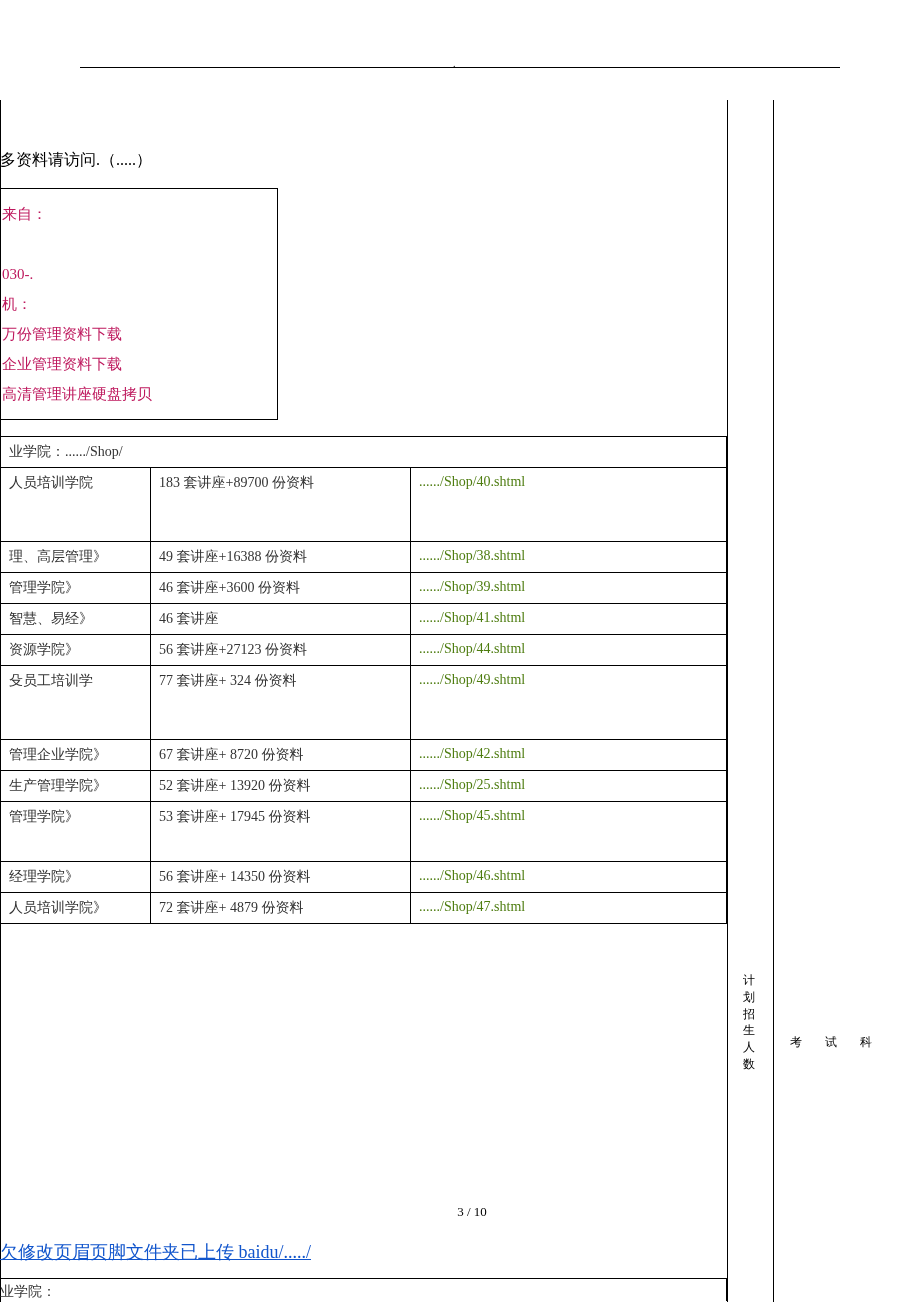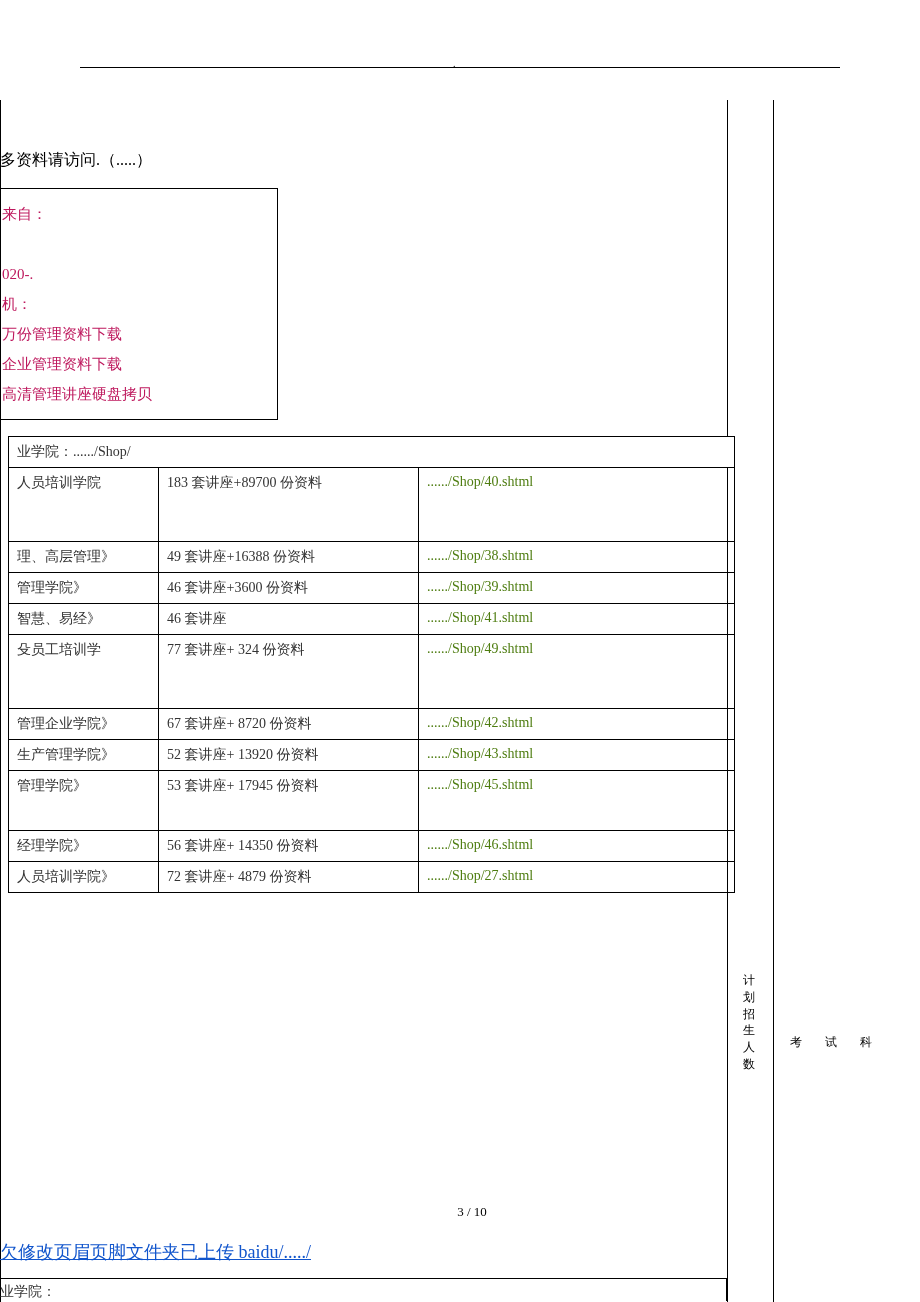--- a/index.html
+++ b/index.html
@@ -59,21 +59,21 @@
     border: 1px solid #000;
     border-left: none;
     padding: 10px 8px 10px 2px;
     color: #be185d;
     font-size: 15px;
     line-height: 2;
   }
 
   .table {
     position: absolute;
-    left: 8px;
+    left: 0;
     width: 727px;
     border: 1px solid #000;
     border-left: none;
     border-collapse: collapse;
     font-size: 14px;
   }
   .table1 { top: 436px; }
   .table th, .table td {
     border: 1px solid #000;
     padding: 6px 8px;
@@ -147,21 +147,21 @@
 
   <div class="outer-vline vline1"></div>
   <div class="outer-vline vline2"></div>
   <div class="outer-vline vline3"></div>
 
   <div class="title-line">多资料请访问.（.....）</div>
 
   <div class="promo-box">
     <div>来自：</div>
     <div>&nbsp;</div>
-    <div>020-.</div>
+    <div>030-.</div>
     <div>机：</div>
     <div>万份管理资料下载</div>
     <div>企业管理资料下载</div>
     <div>高清管理讲座硬盘拷贝</div>
   </div>
 
   <table class="table table1">
     <tbody>
         <tr class="hdr">
           <td colspan="3">业学院：....../Shop/</td>
@@ -182,48 +182,53 @@
           <td class="col1 ">管理学院》</td>
           <td class="col2">46 套讲座+3600 份资料</td>
           <td class="col3">....../Shop/39.shtml</td>
         </tr>
         <tr>
           <td class="col1 ">智慧、易经》</td>
           <td class="col2">46 套讲座</td>
           <td class="col3">....../Shop/41.shtml</td>
         </tr>
         <tr>
+          <td class="col1 ">资源学院》</td>
+          <td class="col2">56 套讲座+27123 份资料</td>
+          <td class="col3">....../Shop/44.shtml</td>
+        </tr>
+        <tr>
           <td class="col1 tall">殳员工培训学</td>
           <td class="col2">77 套讲座+ 324 份资料</td>
           <td class="col3">....../Shop/49.shtml</td>
         </tr>
         <tr>
           <td class="col1 ">管理企业学院》</td>
           <td class="col2">67 套讲座+ 8720 份资料</td>
           <td class="col3">....../Shop/42.shtml</td>
         </tr>
         <tr>
           <td class="col1 ">生产管理学院》</td>
           <td class="col2">52 套讲座+ 13920 份资料</td>
-          <td class="col3">....../Shop/43.shtml</td>
+          <td class="col3">....../Shop/25.shtml</td>
         </tr>
         <tr>
           <td class="col1 med">管理学院》</td>
           <td class="col2">53 套讲座+ 17945 份资料</td>
           <td class="col3">....../Shop/45.shtml</td>
         </tr>
         <tr>
           <td class="col1 ">经理学院》</td>
           <td class="col2">56 套讲座+ 14350 份资料</td>
           <td class="col3">....../Shop/46.shtml</td>
         </tr>
         <tr>
           <td class="col1 ">人员培训学院》</td>
           <td class="col2">72 套讲座+ 4879 份资料</td>
-          <td class="col3">....../Shop/27.shtml</td>
+          <td class="col3">....../Shop/47.shtml</td>
         </tr>
       </tbody>
   </table>
 
   <div class="vert-label vert-plan">计划招生人数</div>
   <div class="vert-label vert-exam">考 试 科</div>
 
   <div class="footer-page">3 / 10</div>
   <a class="footer-link">欠修改页眉页脚文件夹已上传 baidu/...../</a>
 

